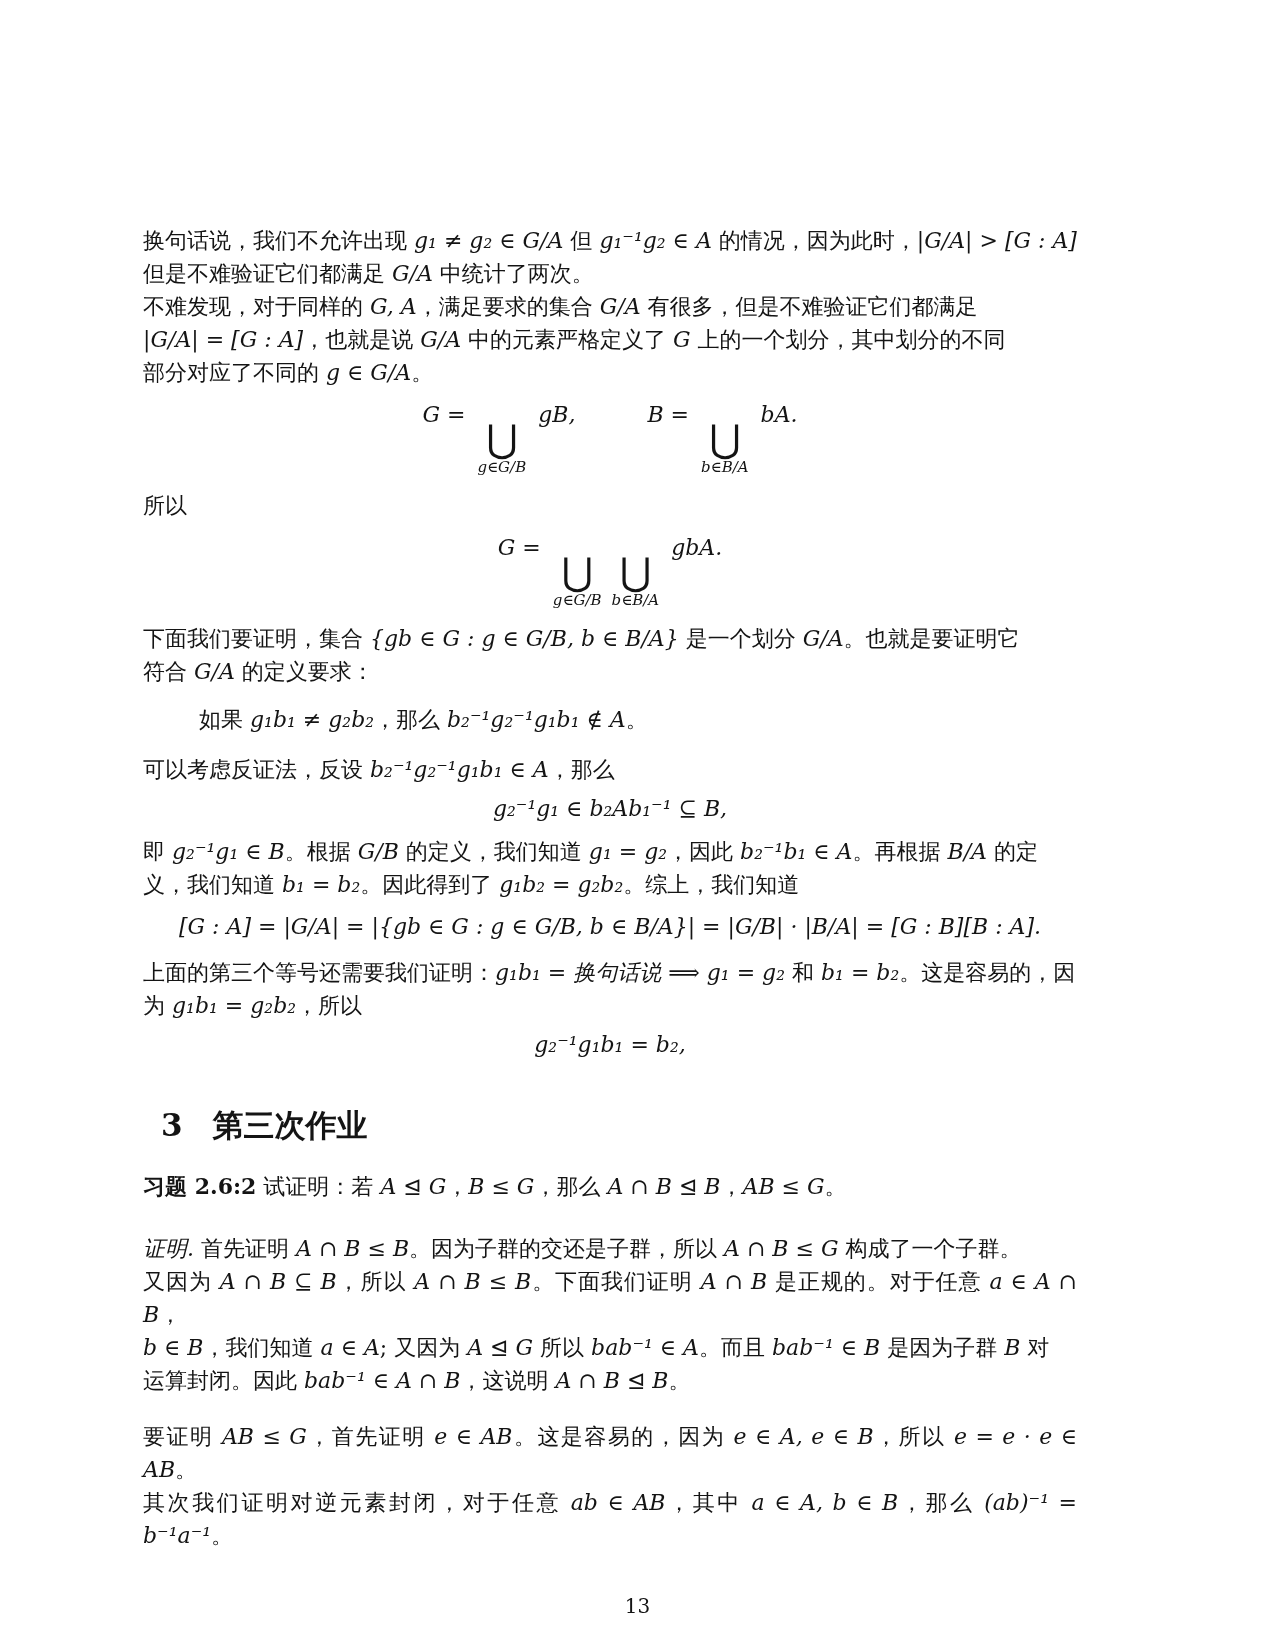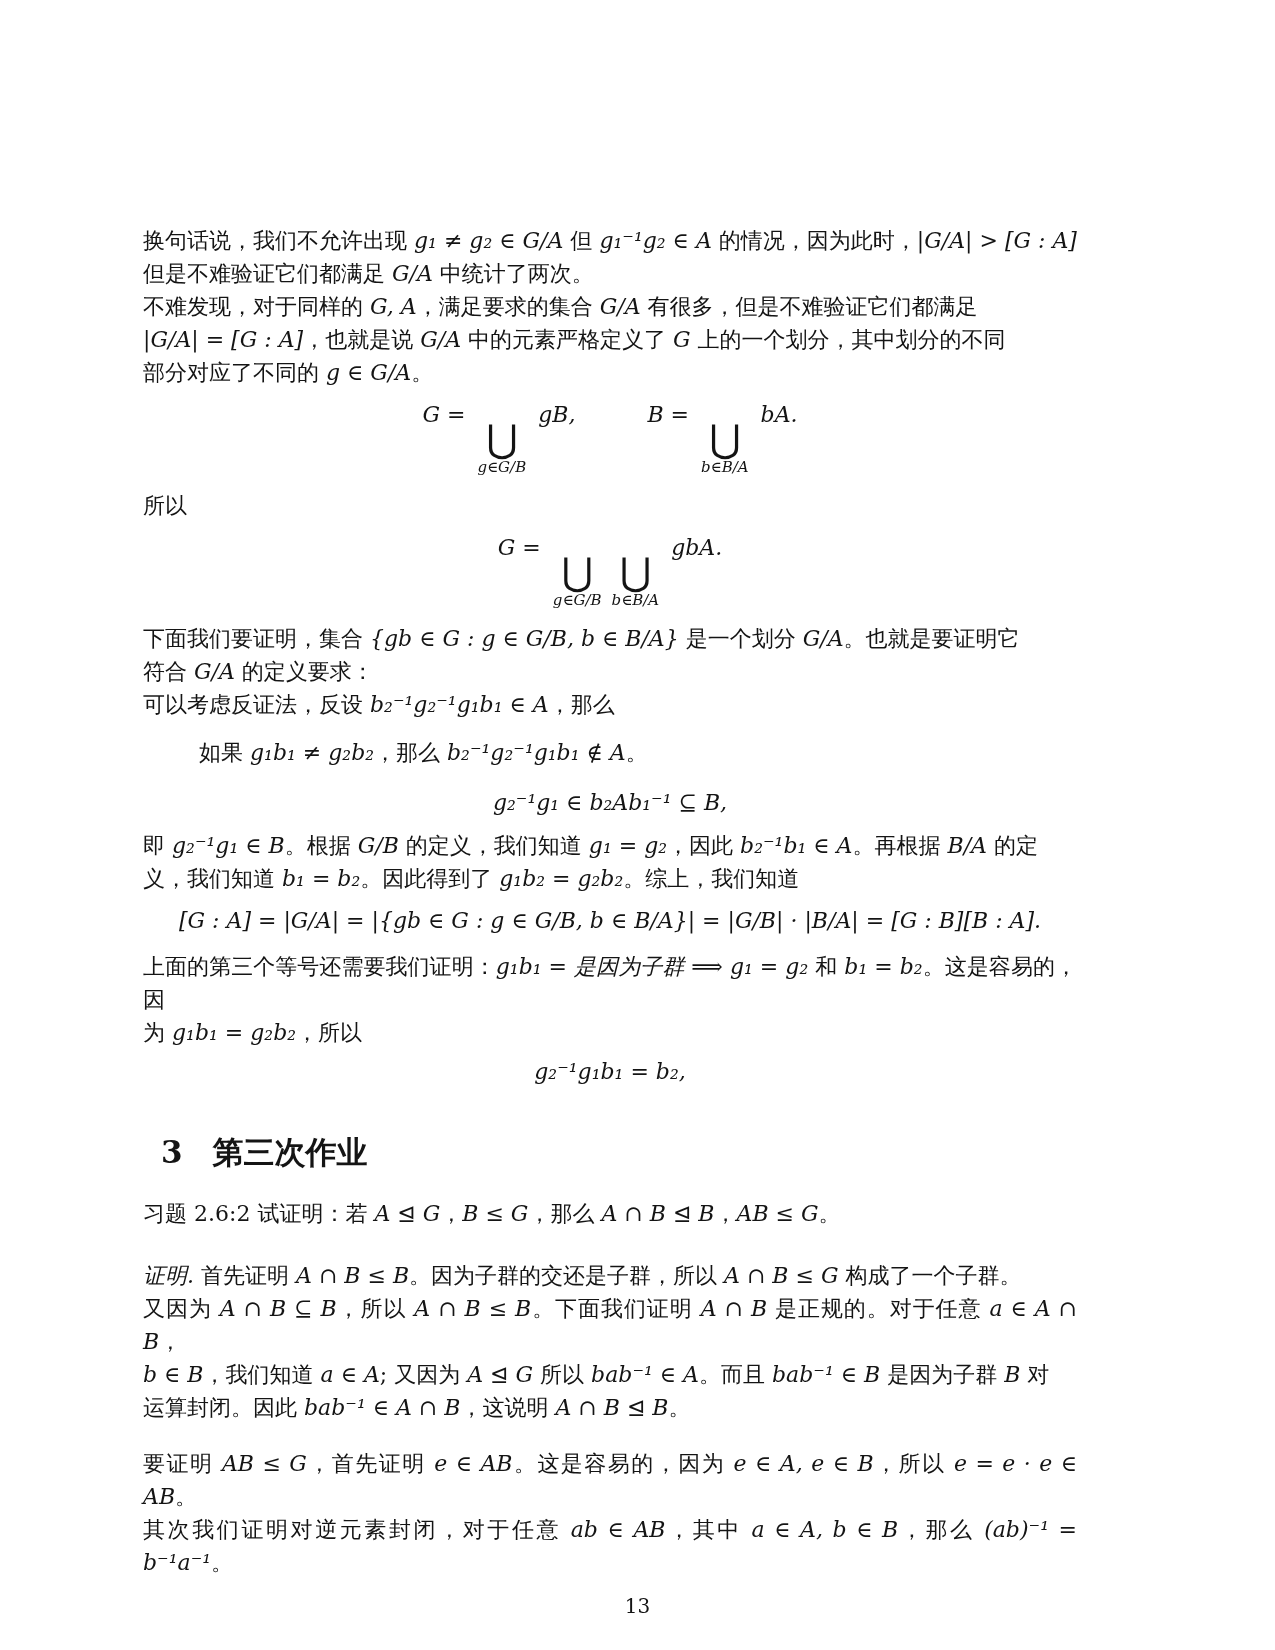--- a/index.html
+++ b/index.html
@@ -19,21 +19,21 @@
     width: 934px;
     font-size: 22px;
     line-height: 33px;
     text-align: justify;
   }
   .para { margin: 0; }
   .math {
     font-family: "DejaVu Serif", "DejaVu Sans", serif;
     font-style: italic;
   }
-  .bold { font-weight: normal; }
+  .bold { font-weight: bold; }
   .proof-label { font-style: italic; }
   .eq {
     text-align: center;
     margin: 9px 0 13px 0;
   }
   .eq-tight { margin: 6px 0 10px 0; }
   .bigop {
     display: inline-flex;
     flex-direction: column;
     align-items: center;
@@ -112,35 +112,35 @@
           <span class="cup">⋃</span>
           <span class="lim math">g∈G/B</span>
         </span><span class="bigop">
           <span class="cup">⋃</span>
           <span class="lim math">b∈B/A</span>
         </span><span class="math"> gbA.</span>
     </div>
 
     <p class="para"><span>下面我们要证明，集合 </span><span class="math">{gb ∈ G : g ∈ G/B, b ∈ B/A}</span><span> 是一个划分 </span><span class="math">G/A</span><span>。也就是要证明它</span><br><span>符合 </span><span class="math">G/A</span><span> 的定义要求：</span></p>
 
+    <p class="para condition"><span>如果 </span><span class="math">g₁b₁ ≠ g₂b₂</span><span>，那么 </span><span class="math">b₂⁻¹g₂⁻¹g₁b₁ ∉ A</span><span>。</span></p>
+
     <p class="para"><span>可以考虑反证法，反设 </span><span class="math">b₂⁻¹g₂⁻¹g₁b₁ ∈ A</span><span>，那么</span></p>
-
-    <p class="para condition"><span>如果 </span><span class="math">g₁b₁ ≠ g₂b₂</span><span>，那么 </span><span class="math">b₂⁻¹g₂⁻¹g₁b₁ ∉ A</span><span>。</span></p>
 
     <div class="eq eq-tight">
       <span class="math">g₂⁻¹g₁ ∈ b₂Ab₁⁻¹ ⊆ B,</span>
     </div>
 
     <p class="para"><span>即 </span><span class="math">g₂⁻¹g₁ ∈ B</span><span>。根据 </span><span class="math">G/B</span><span> 的定义，我们知道 </span><span class="math">g₁ = g₂</span><span>，因此 </span><span class="math">b₂⁻¹b₁ ∈ A</span><span>。再根据 </span><span class="math">B/A</span><span> 的定</span><br><span>义，我们知道 </span><span class="math">b₁ = b₂</span><span>。因此得到了 </span><span class="math">g₁b₂ = g₂b₂</span><span>。综上，我们知道</span></p>
 
     <div class="eq">
       <span class="math">[G : A] = |G/A| = |{gb ∈ G : g ∈ G/B, b ∈ B/A}| = |G/B| · |B/A| = [G : B][B : A].</span>
     </div>
 
-    <p class="para"><span>上面的第三个等号还需要我们证明：</span><span class="math">g₁b₁ = 是因为子群 ⟹ g₁ = g₂</span><span> 和 </span><span class="math">b₁ = b₂</span><span>。这是容易的，因</span><br><span>为 </span><span class="math">g₁b₁ = g₂b₂</span><span>，所以</span></p>
+    <p class="para"><span>上面的第三个等号还需要我们证明：</span><span class="math">g₁b₁ = 换句话说 ⟹ g₁ = g₂</span><span> 和 </span><span class="math">b₁ = b₂</span><span>。这是容易的，因</span><br><span>为 </span><span class="math">g₁b₁ = g₂b₂</span><span>，所以</span></p>
 
     <div class="eq eq-tight">
       <span class="math">g₂⁻¹g₁b₁ = b₂,</span>
     </div>
 
 
     <div class="section-heading">
       <span class="section-number">3</span><span>第三次作业</span>
     </div>
 

